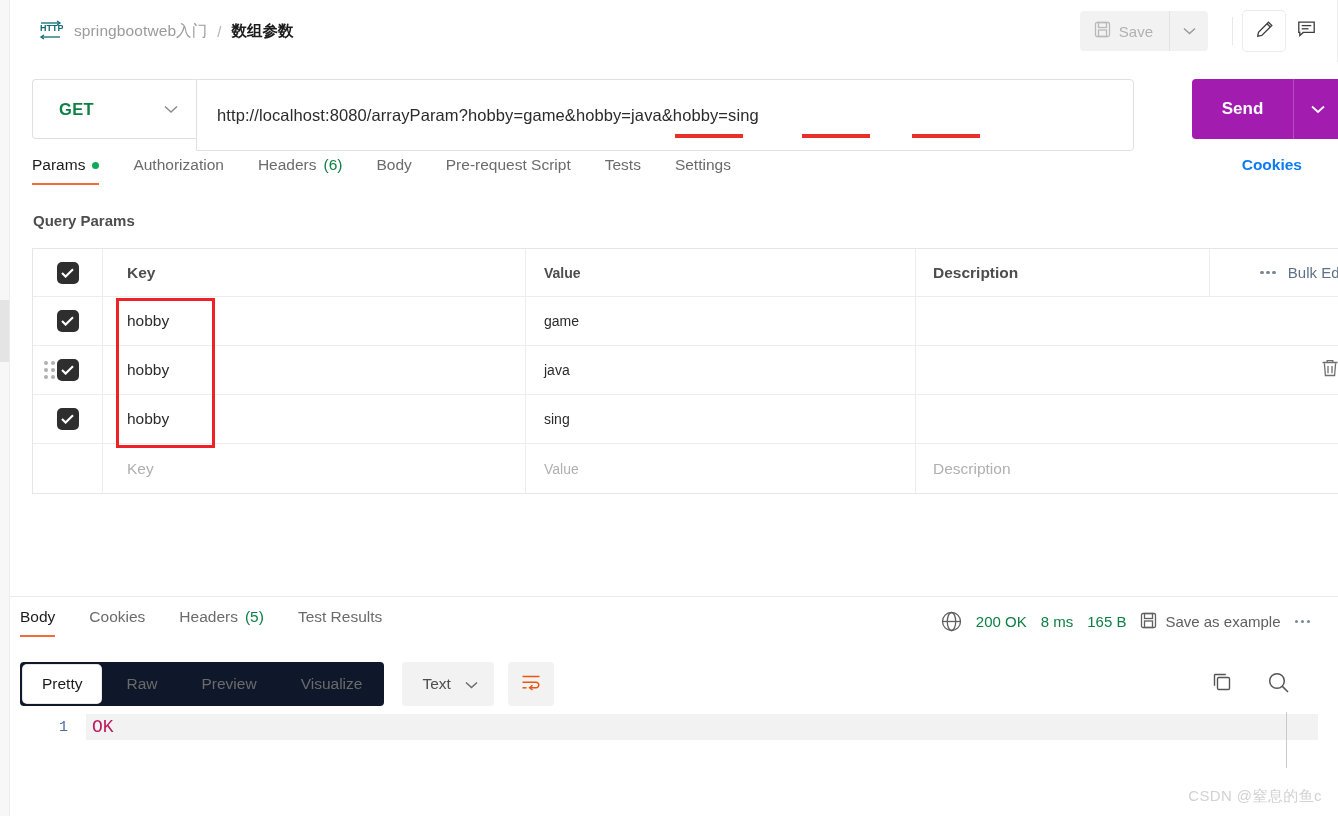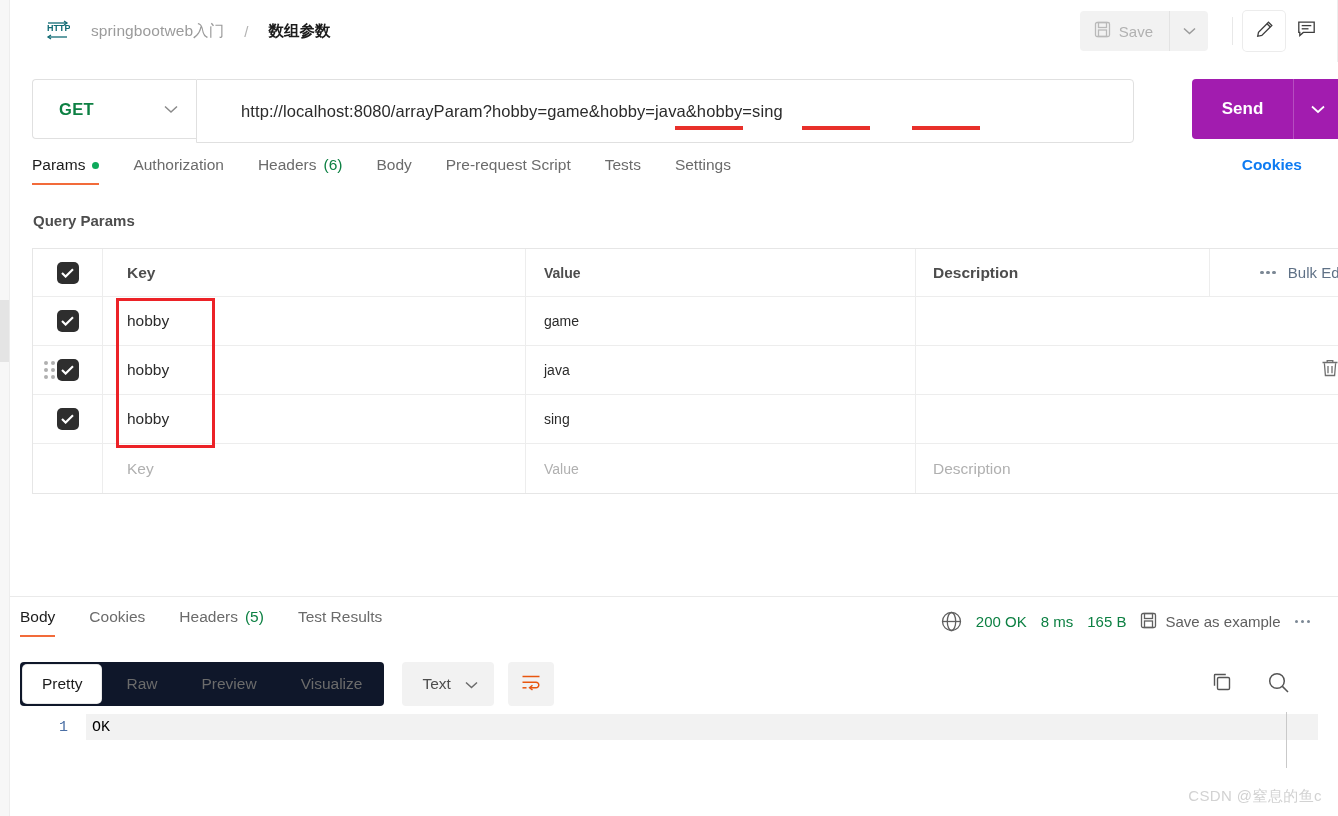--- a/index.html
+++ b/index.html
@@ -32,22 +32,22 @@
 
   
   .header {
     position: absolute; left: 10px; top: 0;
     width: 1328px; height: 62px;
     background: #fff;
     display: flex; align-items: center;
   }
   .breadcrumb {
     display: flex; align-items: center;
-    margin-left: 35px;
-    gap: 20px;
+    margin-left: 28px;
+    gap: 10px;
   }
   .http-icon {
     width: 26px; height: 24px;
     display: flex; flex-direction: column;
     align-items: center; justify-content: center;
     color: #106b74;
   }
   .bc-folder {
     font-size: 15.5px; color: #9b9b9b;
     letter-spacing: 0.1px;
@@ -109,27 +109,26 @@
     display: flex; align-items: center;
     background: #fff;
   }
   .method-label {
     margin-left: 26px;
     color: #0d8043; font-size: 16.5px; font-weight: bold;
     letter-spacing: 0.3px;
   }
   .method-caret { margin-left: auto; margin-right: 18px; color: #8a8a8a; }
   .url-box {
-    flex: 1; height: 64px;
+    flex: 1; height: 72px;
     border: 1px solid #e0e0e0;
     border-radius: 0 4px 4px 0;
     background: #fff;
     display: flex; align-items: center;
     position: relative;
-    padding-left: 24px;
   }
   .url-text {
     margin-left: 20px;
     font-size: 16.5px; color: #2b2b2b;
     white-space: nowrap;
     letter-spacing: 0.1px;
   }
   .url-underline {
     position: absolute;
     height: 4px; background: #e8302a;
@@ -350,21 +349,21 @@
     width: 66px; text-align: right; padding-right: 18px;
     font-family: "Liberation Mono", monospace;
     font-size: 15px; color: #4a6fa5;
   }
   .code-text {
     flex: 1; height: 26px;
     background: #f2f2f2;
     display: flex; align-items: center;
     padding-left: 6px;
     font-family: "Liberation Mono", monospace;
-    font-size: 15px; color: #000000;
+    font-size: 18px; color: #be185d;
     position: relative;
   }
   .watermark {
     position: absolute; right: 16px; bottom: 10px;
     font-size: 15px; color: #d2d2d2;
     letter-spacing: 0.4px;
   }
 </style>
 </head>
 <body>

